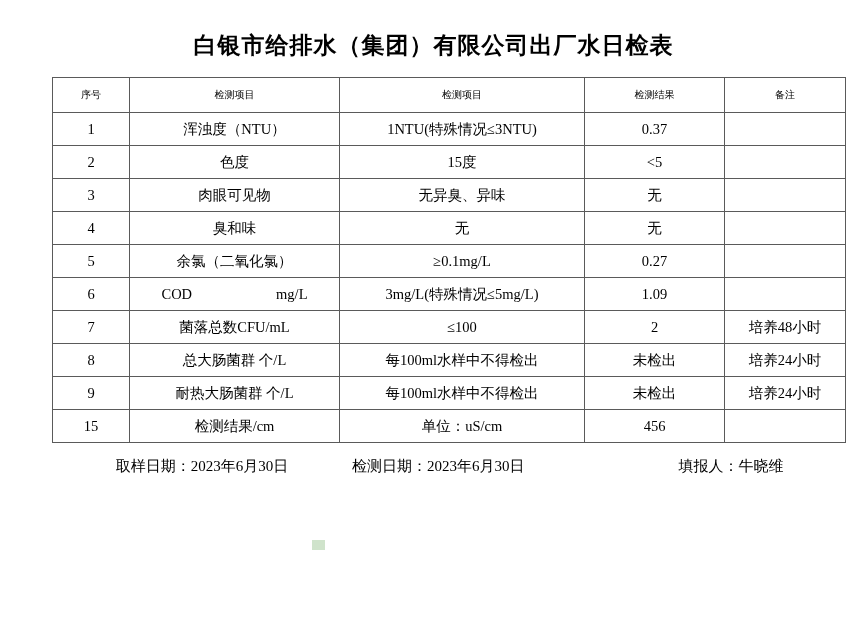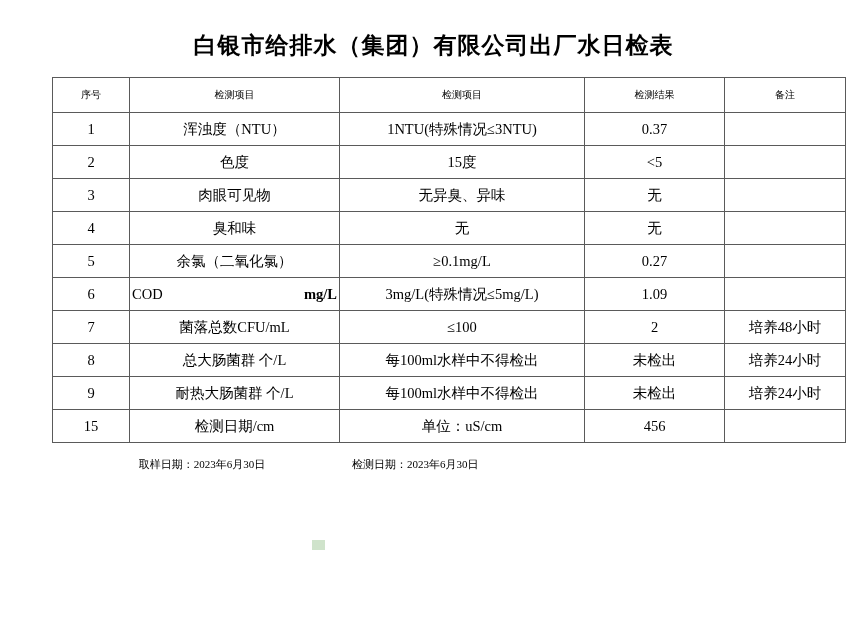--- a/index.html
+++ b/index.html
@@ -55,32 +55,32 @@
     font-size: 10px;
   }
   .col-no    { width: 72px; }
   .col-item  { width: 205px; }
   .col-limit { width: 240px; }
   .col-res   { width: 135px; }
   .col-note  { width: 116px; }
 
   .cod-cell {
     display: flex;
-    justify-content: space-between;
+    justify-content: center;
     align-items: center;
   }
   .cod-cell .lbl { }
-  .cod-cell .unit { margin-left: 84px; font-weight: bold; }
+  .cod-cell .unit { margin-left: 84px; }
 
   .footer {
     display: flex;
     margin: 0 47px 0 52px;
     width: 768px;
     padding-top: 14px;
-    font-size: 11px;
+    font-size: 15px;
   }
   .footer .f-sample { width: 300px; text-align: center; }
   .footer .f-test   { width: 290px; }
   .footer .f-filler { width: 178px; text-align: center; }
 
   .corner-mark {
     position: absolute;
     left: 312px;
     top: 540px;
     width: 13px;
@@ -183,30 +183,31 @@
           <td>每100ml水样中不得检出</td>
           <td>未检出</td>
           <td>培养24小时</td>
         </tr>
 
 
 
 
         <tr>
           <td>15</td>
-          <td>检测日期/cm</td>
+          <td>检测结果/cm</td>
           <td>单位：uS/cm</td>
           <td>456</td>
           <td></td>
         </tr>
 
       </tbody>
     </table>
   </div>
 
   <div class="footer">
     <div class="f-sample">取样日期：2023年6月30日</div>
     <div class="f-test">检测日期：2023年6月30日</div>
+    <div class="f-filler">填报人：牛晓维</div>
   </div>
 
   <div class="corner-mark"></div>
 
 </div>
 
 </body></html>

